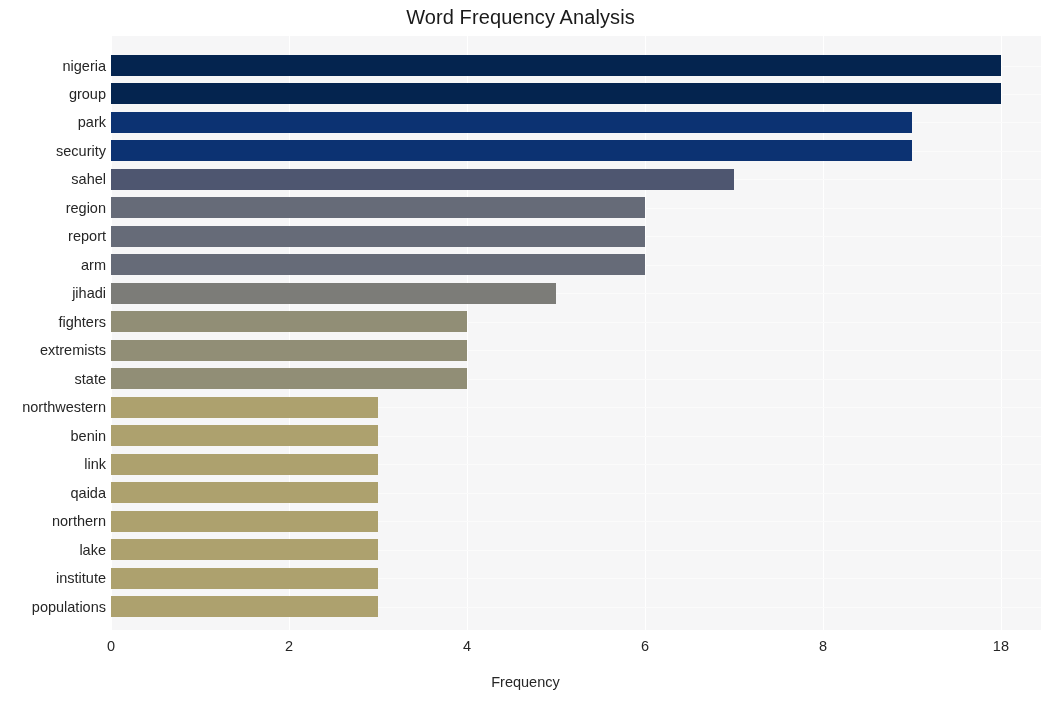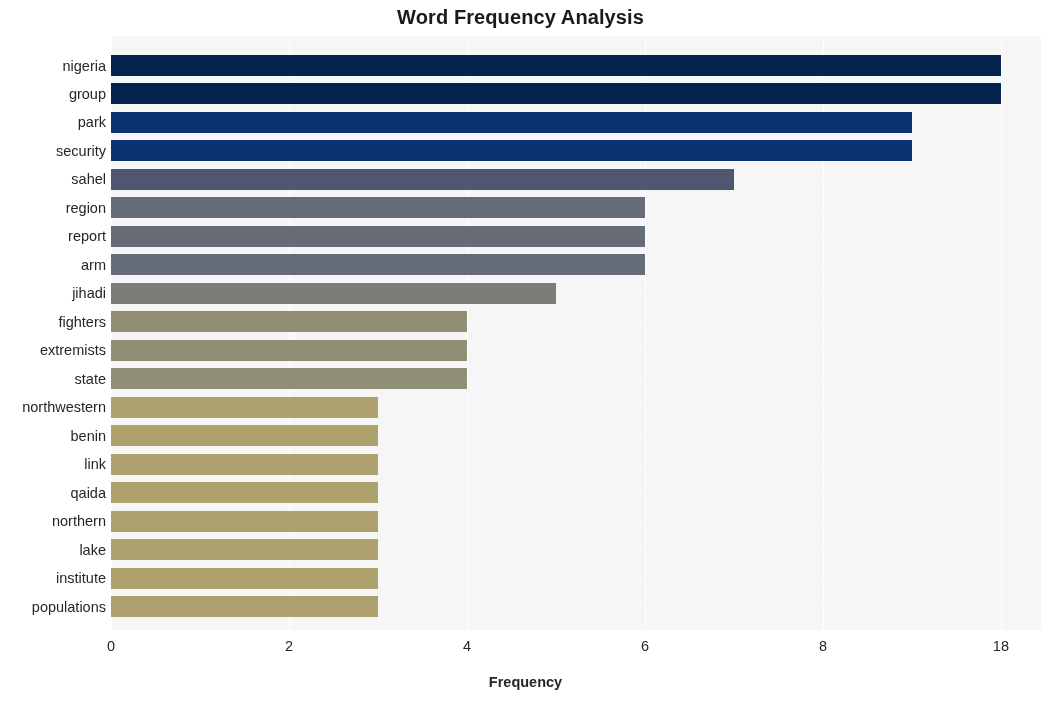--- a/index.html
+++ b/index.html
@@ -22,21 +22,21 @@
   }
 
   
   #chart-title {
     position: absolute;
     left: 0;
     top: 6px;
     width: 1041px;
     text-align: center;
     font-size: 20px;
-    font-weight: bold;
+    font-weight: normal;
     color: #1a1a1a;
     letter-spacing: 0.1px;
   }
 
   
   #plot-area {
     position: absolute;
     left: 111px;
     top: 36px;
     width: 930px;
@@ -103,21 +103,20 @@
     color: #262626;
   }
   #x-axis-title {
     position: absolute;
     left: 0;
     top: 674px;
     width: 1051px;
     text-align: center;
     font-size: 14.5px;
     color: #262626;
-    font-weight: bold;
   }
 </style>
 </head>
 <body>
 
 <div id="figure" style="background: rgb(255, 255, 255);">
 
   <div id="chart-title">Word Frequency Analysis</div>
 
   <div id="plot-area" style="background: rgb(246, 246, 247);">

